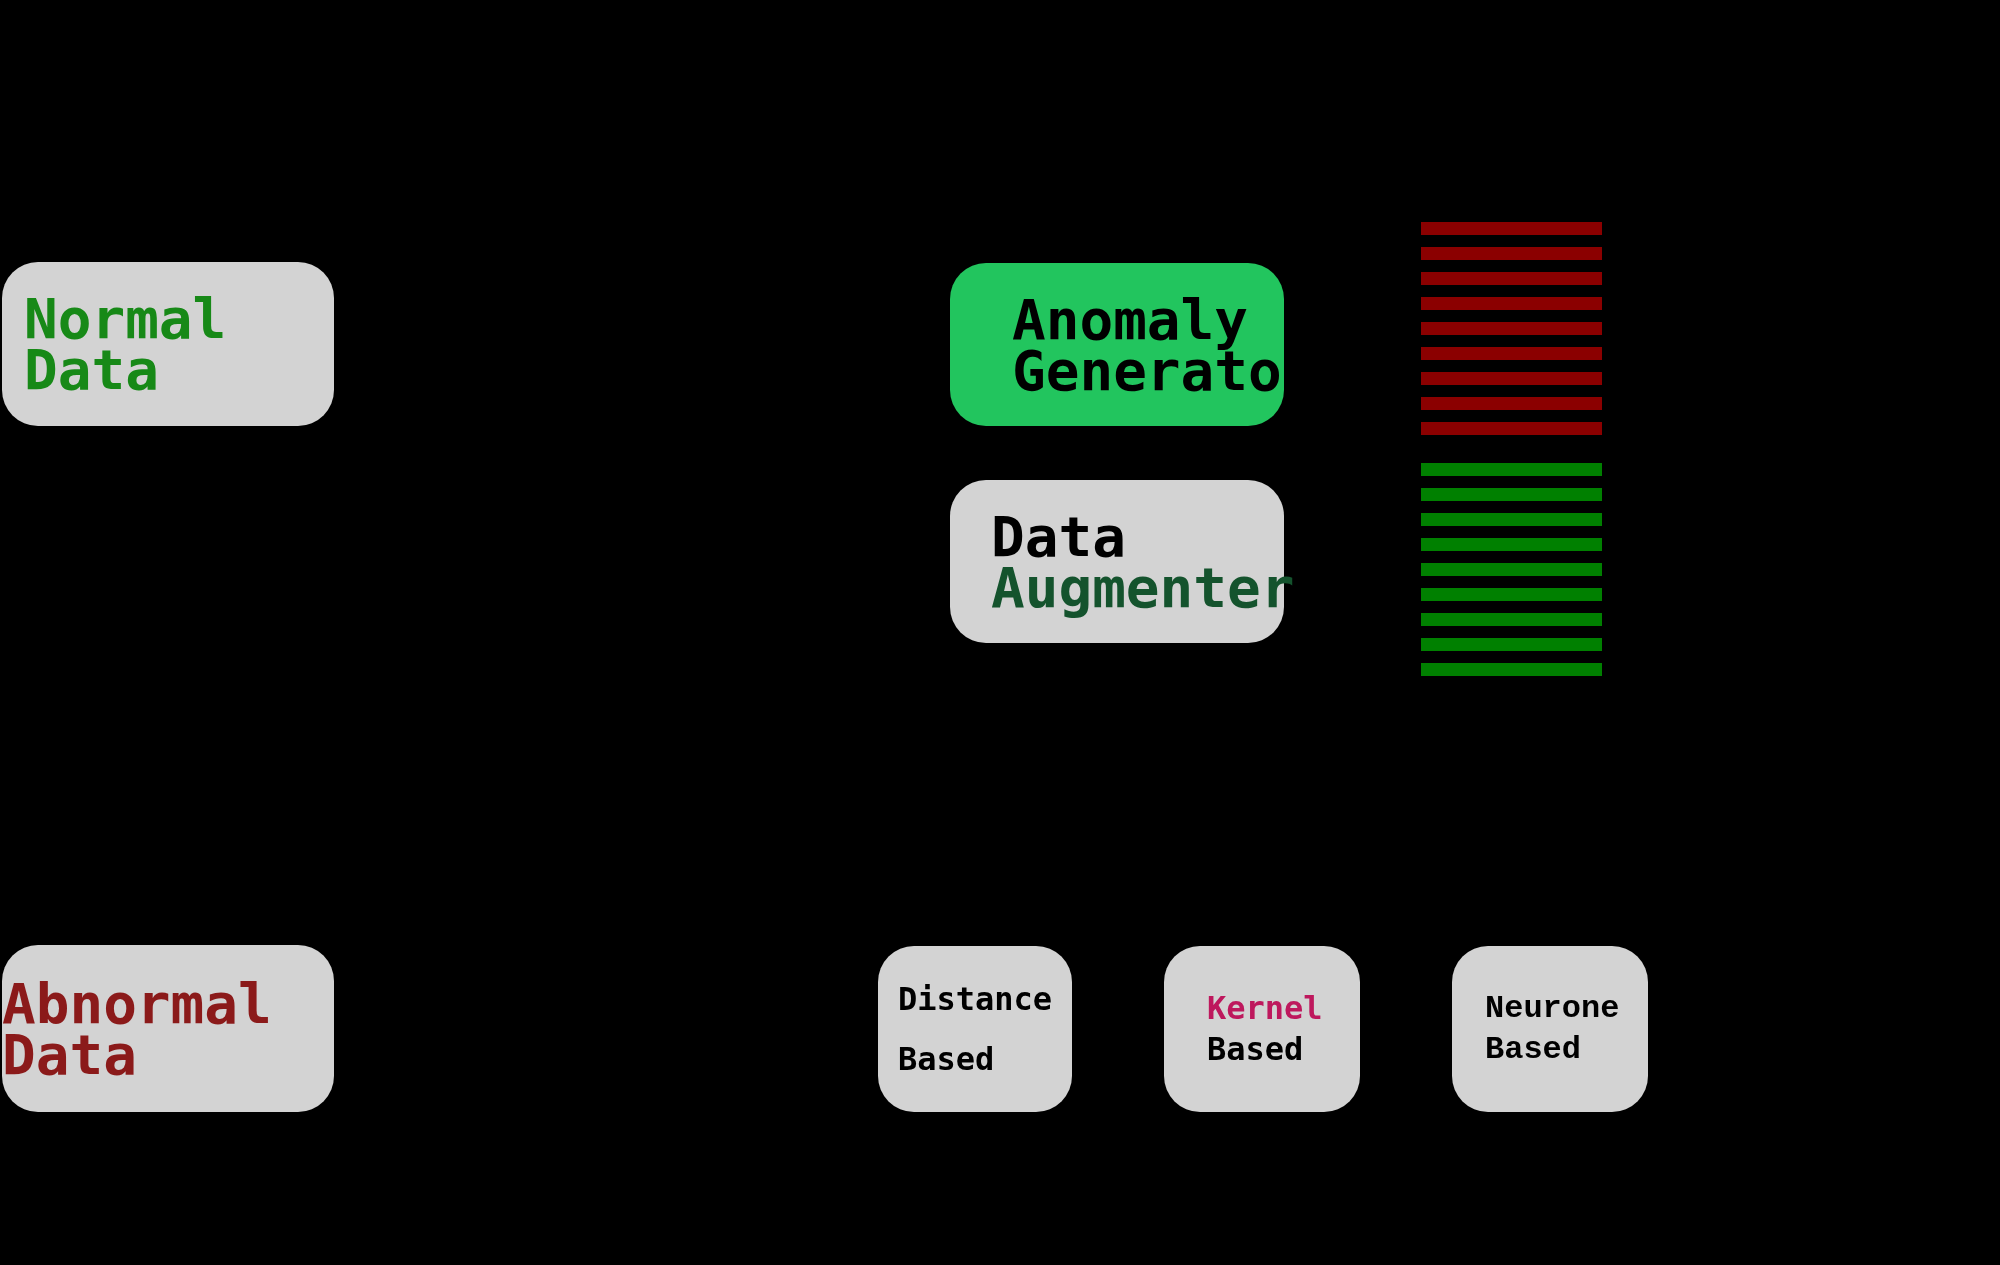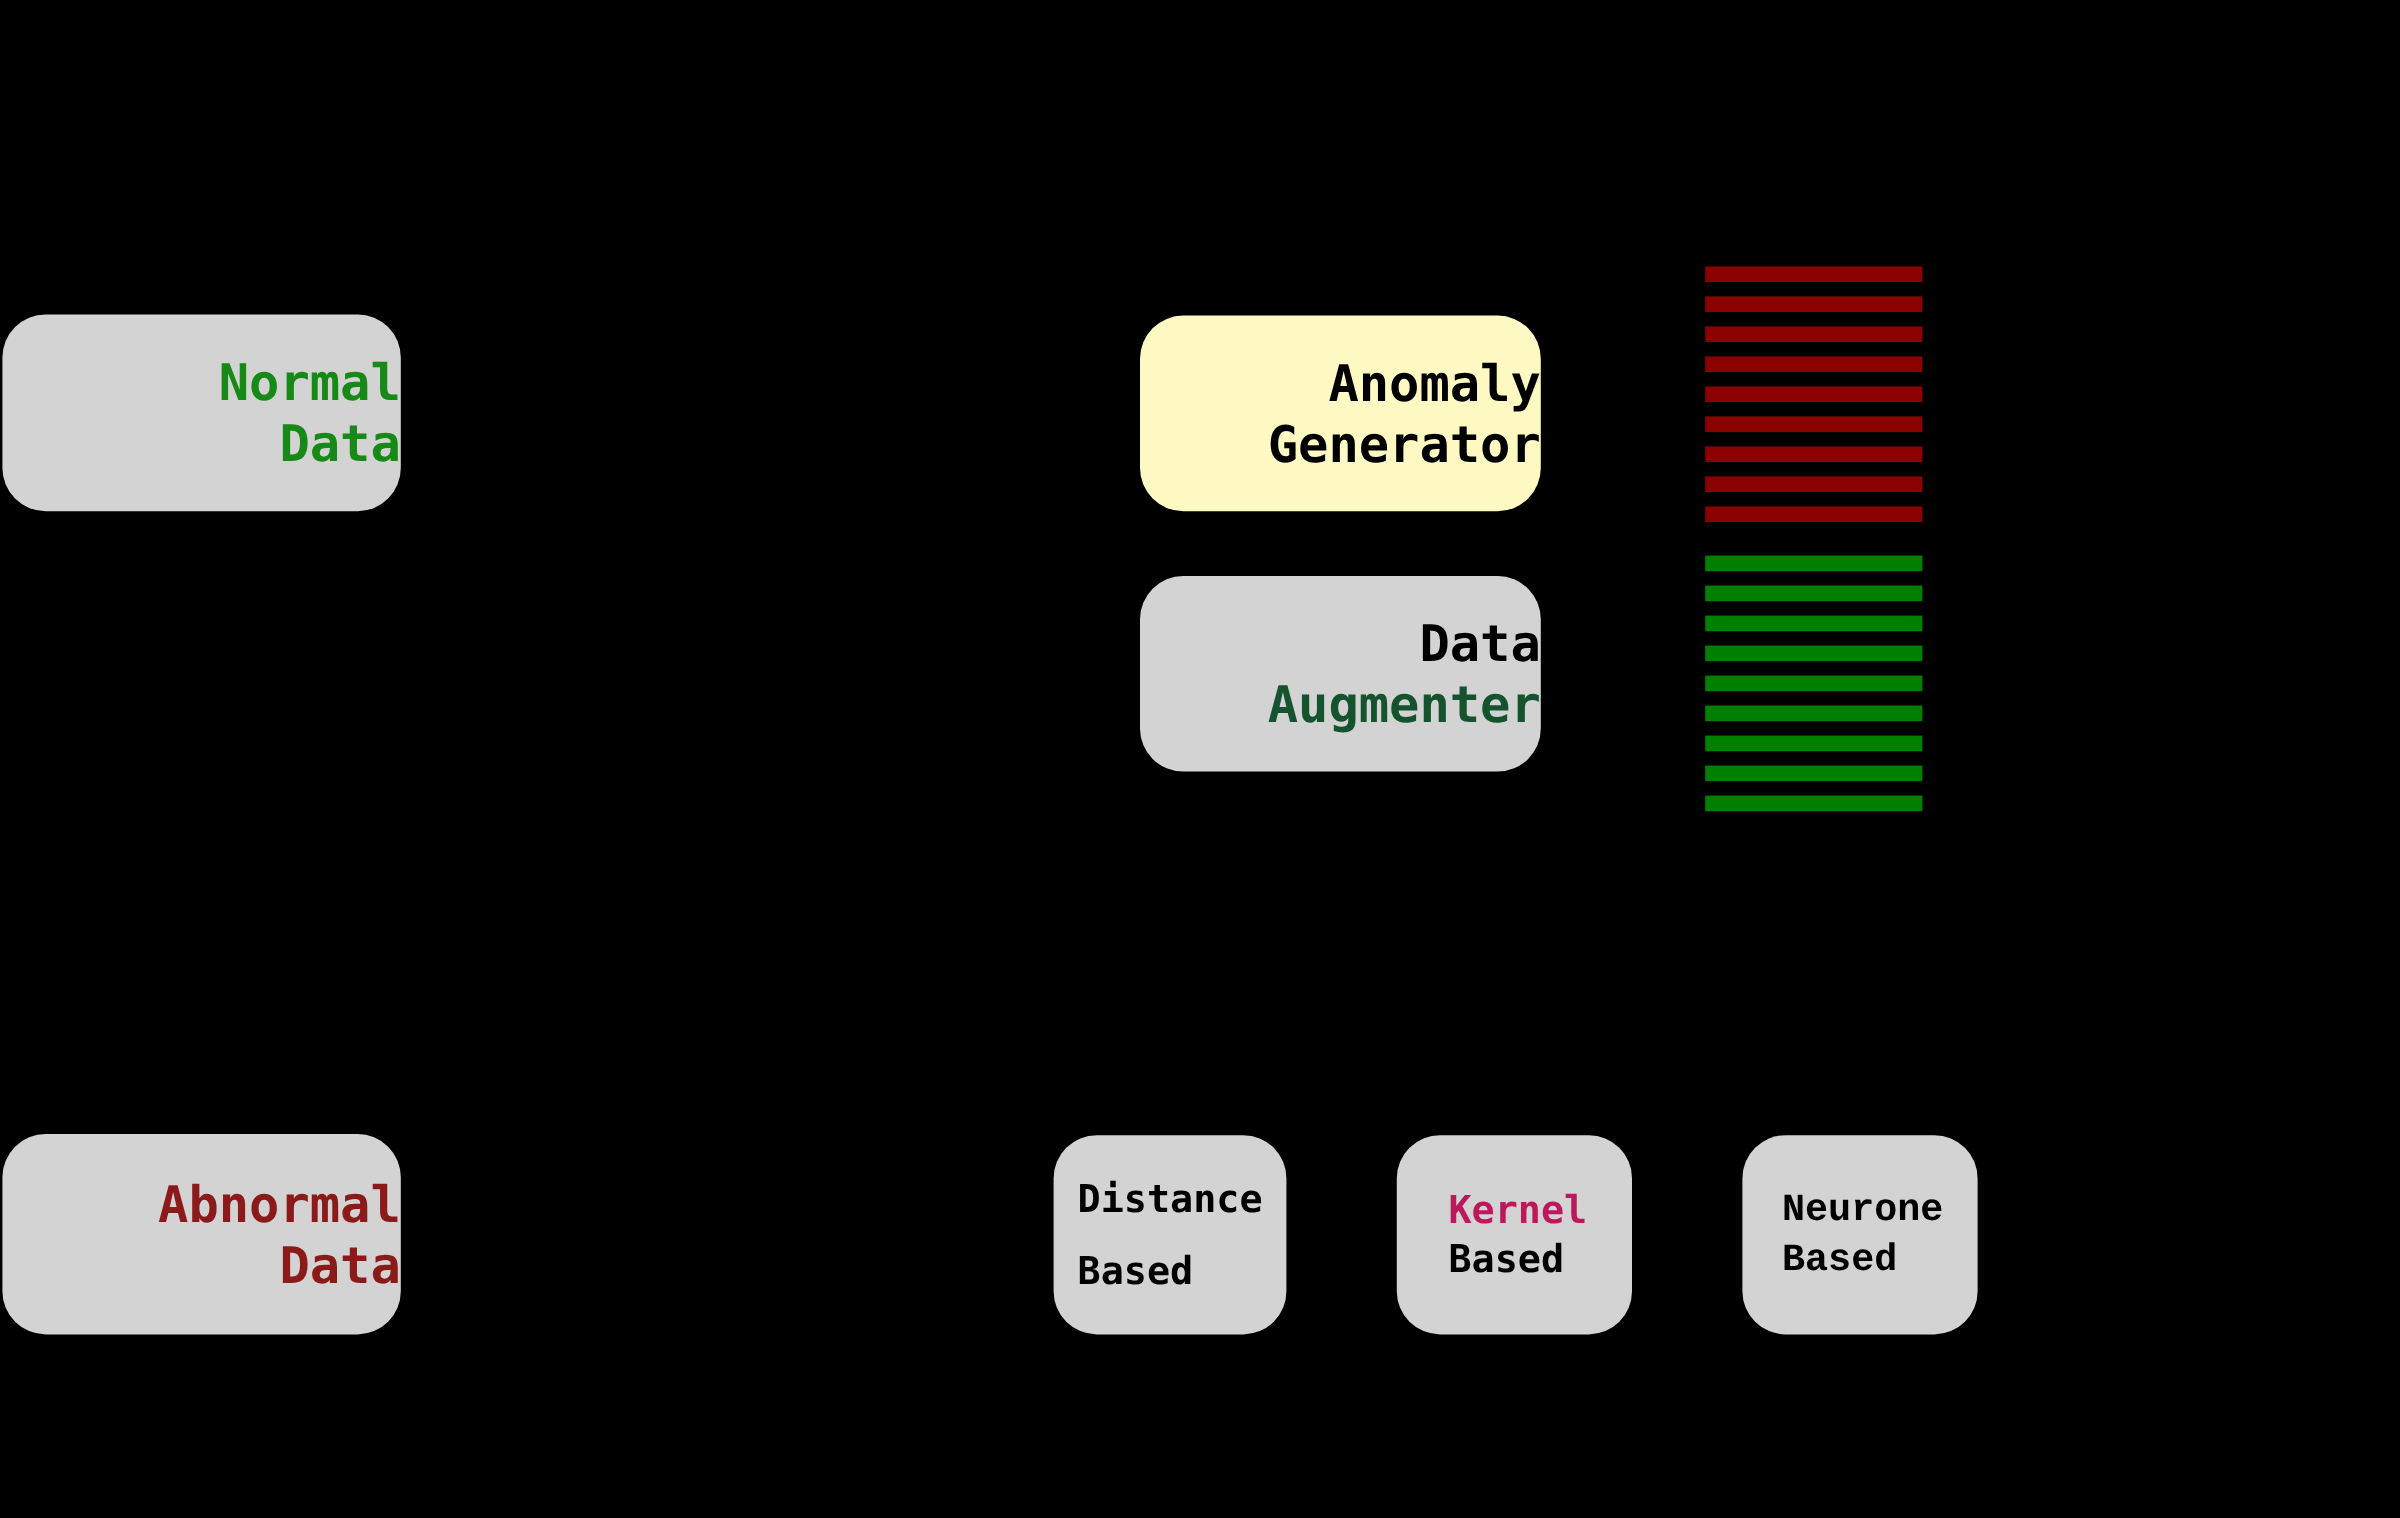--- a/index.html
+++ b/index.html
@@ -18,23 +18,22 @@
   .node {
     position: absolute;
     border-radius: 36px;
     display: flex;
     flex-direction: column;
     justify-content: center;
     box-sizing: border-box;
     font-weight: bold;
   }
   .node.big {
-    font-size: 42px;
+    font-size: 56px;
     line-height: 51px;
-    align-items: flex-end;
   }
   .node.small {
     font-size: 32px;
     line-height: 41px;
   }
   .node .line {
     white-space: pre;
   }
   .stack {
     position: absolute;
@@ -52,21 +51,21 @@
 </head>
 <body>
 
 <div class="canvas">
 
   <div class="node big" style="left: 2px; top: 262px; width: 332px; height: 164px; padding-left: 22px; background: rgb(211, 211, 211);">
     <div class="line" style="color: rgb(23, 137, 23);">Normal</div>
     <div class="line" style="color: rgb(23, 137, 23);">Data</div>
   </div>
 
-  <div class="node big" style="left: 950px; top: 263px; width: 334px; height: 163px; padding-left: 44px; background: #fef9c3;">
+  <div class="node big" style="left: 950px; top: 263px; width: 334px; height: 163px; padding-left: 62px; background: #22c55e;">
     <div class="line" style="color: rgb(0, 0, 0);">Anomaly</div>
     <div class="line" style="color: rgb(0, 0, 0);">Generator</div>
   </div>
 
   <div class="node big" style="left: 950px; top: 480px; width: 334px; height: 163px; padding-left: 41px; background: rgb(211, 211, 211);">
     <div class="line" style="color: rgb(0, 0, 0);">Data</div>
     <div class="line" style="color: #14532d;">Augmenter</div>
   </div>
 
   <div class="stack" style="left:1421px; top:222px;">

